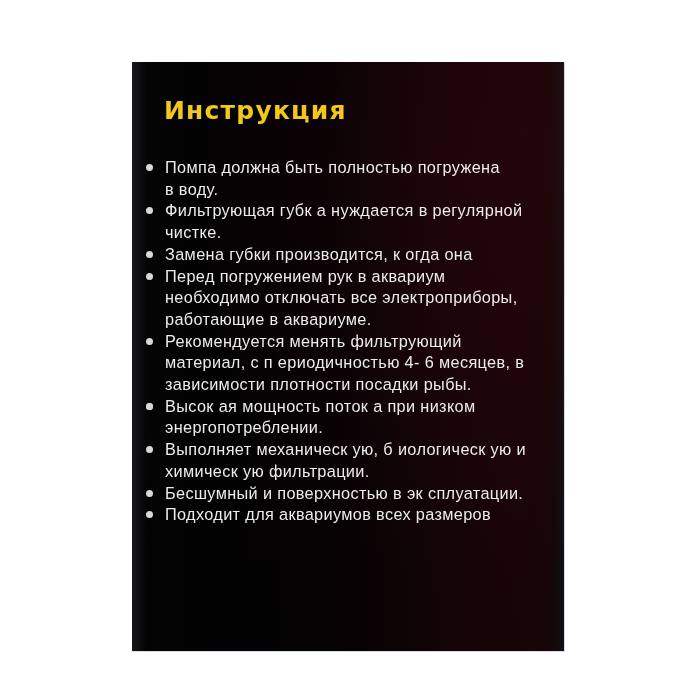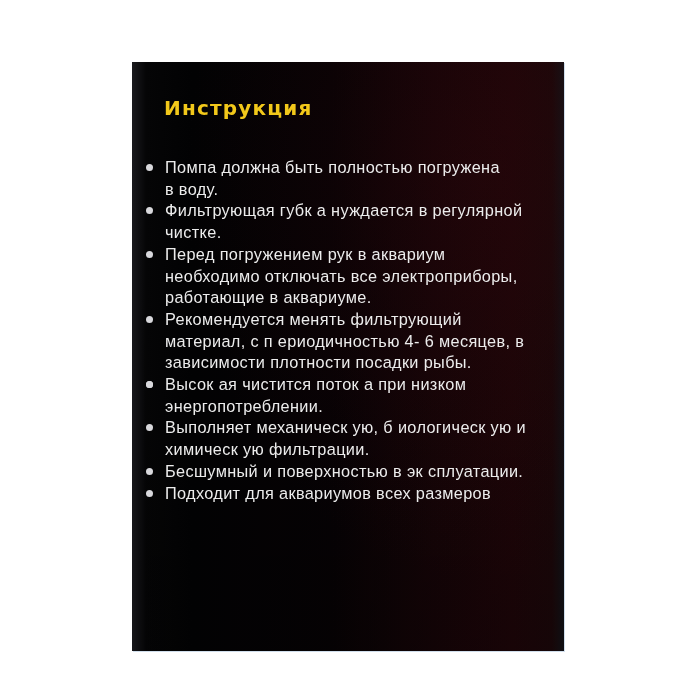--- a/index.html
+++ b/index.html
@@ -44,21 +44,21 @@
         linear-gradient(180deg, rgba(0,0,0,0) 0%, rgba(0,0,0,0.15) 100%);
       pointer-events: none;
     }
     .title {
       position: absolute;
       left: 32px;
       top: 34px;
       margin: 0;
       font-family: "DejaVu Sans", sans-serif;
       font-weight: bold;
-      font-size: 20px;
+      font-size: 25px;
       letter-spacing: 1.2px;
       color: #f2c81a;
       z-index: 1;
     }
     .list {
       position: absolute;
       left: 0;
       top: 95px;
       width: 504px;
       margin: 0;
@@ -91,28 +91,29 @@
 <body>
 
 <div class="page">
   <div class="panel">
     <h1 class="title">Инструкция</h1>
     <ul class="list">
       <li class="item"><span class="bullet"></span><span>Помпа должна быть полностью погружена
 в воду.</span></li>
       <li class="item"><span class="bullet"></span><span>Фильтрующая губк а нуждается в регулярной
 чистке.</span></li>
+      <li class="item"><span class="bullet"></span><span>Замена губки производится, к огда она</span></li>
       <li class="item"><span class="bullet"></span><span>Перед погружением рук в аквариум
 необходимо отключать все электроприборы,
 работающие в аквариуме.</span></li>
       <li class="item"><span class="bullet"></span><span>Рекомендуется менять фильтрующий
 материал, с п ериодичностью 4- 6 месяцев, в
 зависимости плотности посадки рыбы.</span></li>
       <li class="item"><span class="bullet"></span></li>
-      <li class="item"><span class="bullet"></span><span>Высок ая чистится поток а при низком
+      <li class="item"><span class="bullet"></span><span>Высок ая мощность поток а при низком
 энергопотреблении.</span></li>
       <li class="item"><span class="bullet"></span><span>Выполняет механическ ую, б иологическ ую и
 химическ ую фильтрации.</span></li>
       <li class="item"><span class="bullet"></span><span>Бесшумный и поверхностью в эк сплуатации.</span></li>
       <li class="item"><span class="bullet"></span><span>Подходит для аквариумов всех размеров</span></li>
     </ul>
   </div>
 </div>
 
 </body></html>

